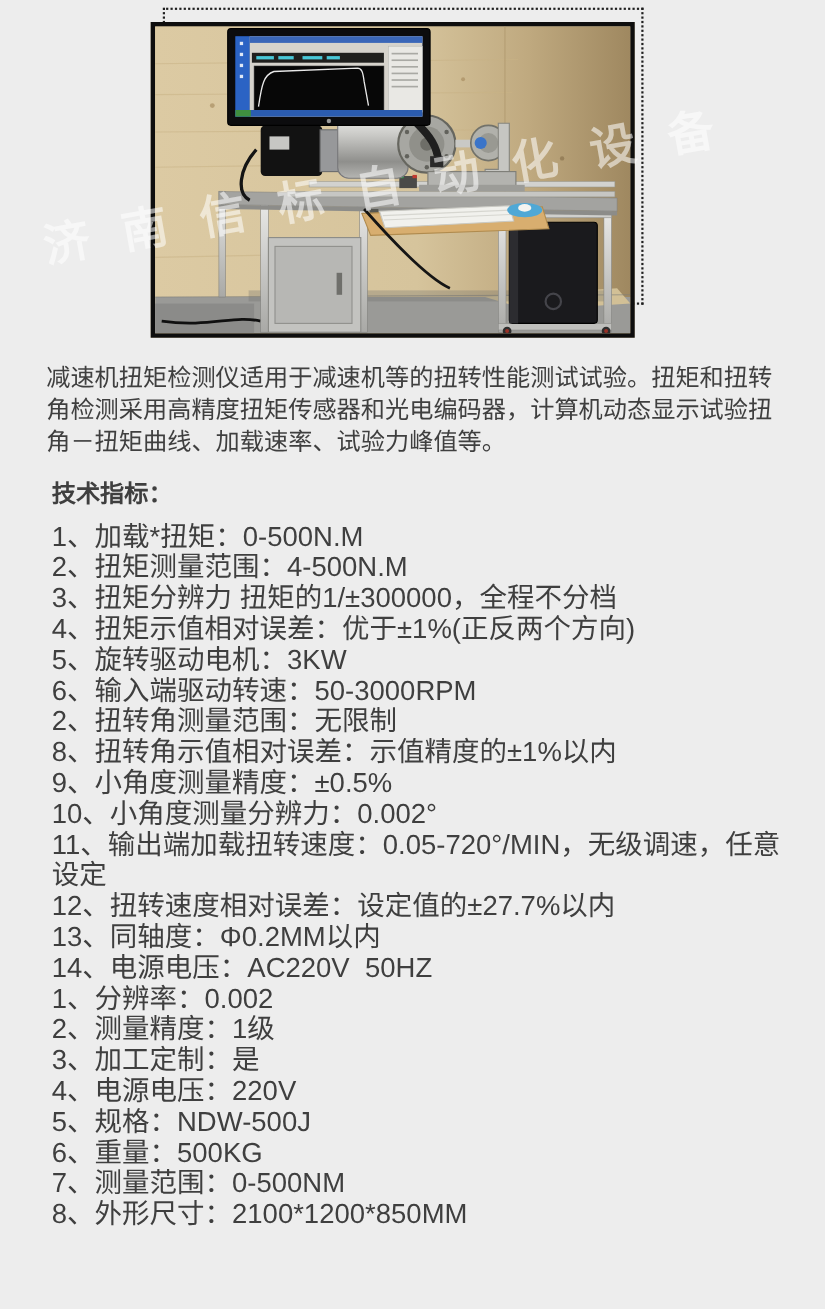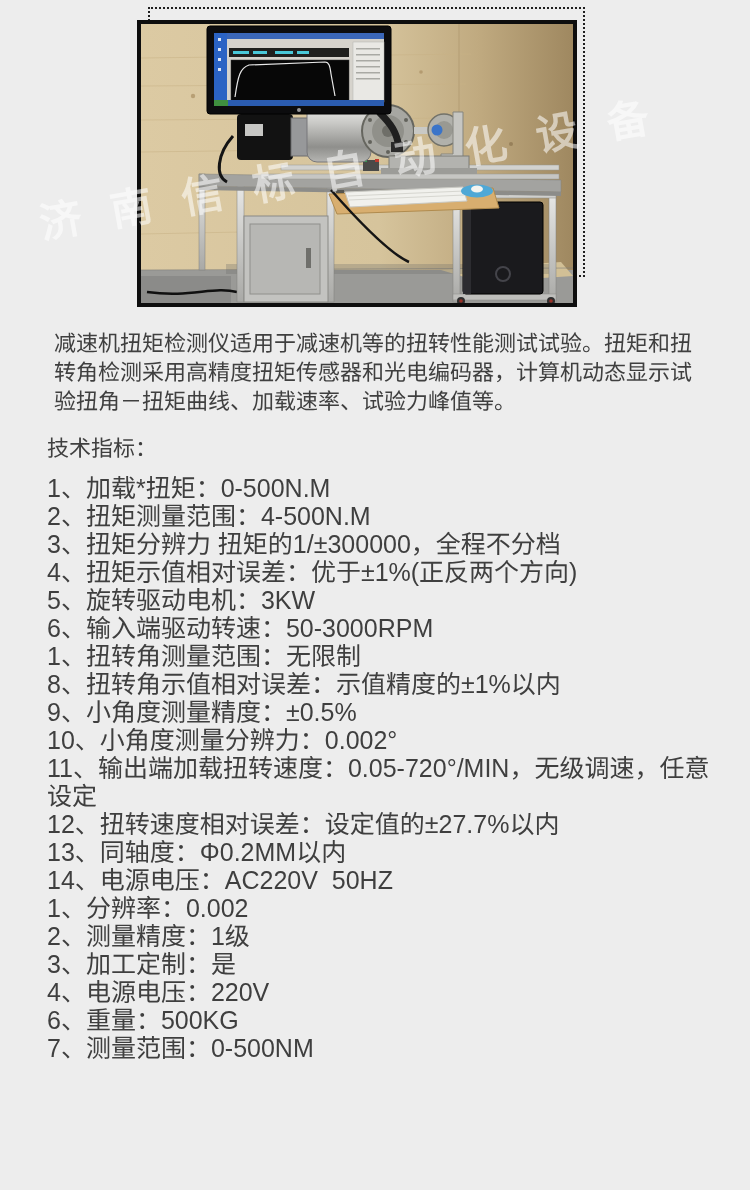--- a/index.html
+++ b/index.html
@@ -18,22 +18,22 @@
   }
   .photo svg{display:block}
   .watermark{
     position:absolute;left:40px;top:204px;z-index:2;
     font-size:42px;line-height:42px;letter-spacing:30px;font-weight:700;
     color:rgba(255,255,255,0.55);
     transform:rotate(-10deg);transform-origin:0 50%;
     white-space:nowrap;pointer-events:none;
   }
   .content{position:relative;z-index:1;padding:329px 38px 0 42px}
-  .desc{margin:0 12px 18px;font-size:22px;line-height:29px;white-space:pre-wrap}
-  .section-title{margin:12px 0 11px;padding-left:5px;font-size:22px;line-height:29px;font-weight:400}
+  .desc{margin:0 0 18px;font-size:22px;line-height:29px;white-space:pre-wrap}
+  .section-title{margin:12px 0 11px;padding-left:5px;font-size:22px;line-height:29px;font-weight:700}
   .spec-item{padding-left:5px;font-size:25px;line-height:28px;white-space:pre-wrap}
 </style>
 </head>
 <body>
 
 <div class="dotted-frame"></div>
 
 <figure class="photo">
   <svg viewBox="0 0 432 279" width="432" height="279">
     <defs>
@@ -204,31 +204,33 @@
   <p class="desc">减速机扭矩检测仪适用于减速机等的扭转性能测试试验。扭矩和扭转角检测采用高精度扭矩传感器和光电编码器，计算机动态显示试验扭角－扭矩曲线、加载速率、试验力峰值等。</p>
 
   <section>
     <h3 class="section-title">技术指标：</h3>
     <div class="spec-item">1、加载*扭矩：0-500N.M</div>
     <div class="spec-item">2、扭矩测量范围：4-500N.M</div>
     <div class="spec-item">3、扭矩分辨力 扭矩的1/±300000，全程不分档</div>
     <div class="spec-item">4、扭矩示值相对误差：优于±1%(正反两个方向)</div>
     <div class="spec-item">5、旋转驱动电机：3KW</div>
     <div class="spec-item">6、输入端驱动转速：50-3000RPM</div>
-    <div class="spec-item">1、扭转角测量范围：无限制</div>
+    <div class="spec-item">2、扭转角测量范围：无限制</div>
     <div class="spec-item">8、扭转角示值相对误差：示值精度的±1%以内</div>
     <div class="spec-item">9、小角度测量精度：±0.5%</div>
     <div class="spec-item">10、小角度测量分辨力：0.002°</div>
     <div class="spec-item">11、输出端加载扭转速度：0.05-720°/MIN，无级调速，任意设定</div>
     <div class="spec-item">12、扭转速度相对误差：设定值的±27.7%以内</div>
     <div class="spec-item">13、同轴度：Φ0.2MM以内</div>
     <div class="spec-item">14、电源电压：AC220V  50HZ</div>
   </section>
 
   <section>
     <div class="spec-item">1、分辨率：0.002</div>
     <div class="spec-item">2、测量精度：1级</div>
     <div class="spec-item">3、加工定制：是</div>
     <div class="spec-item">4、电源电压：220V</div>
+    <div class="spec-item">5、规格：NDW-500J</div>
     <div class="spec-item">6、重量：500KG</div>
     <div class="spec-item">7、测量范围：0-500NM</div>
+    <div class="spec-item">8、外形尺寸：2100*1200*850MM</div>
   </section>
 </main>
 
 </body></html>

